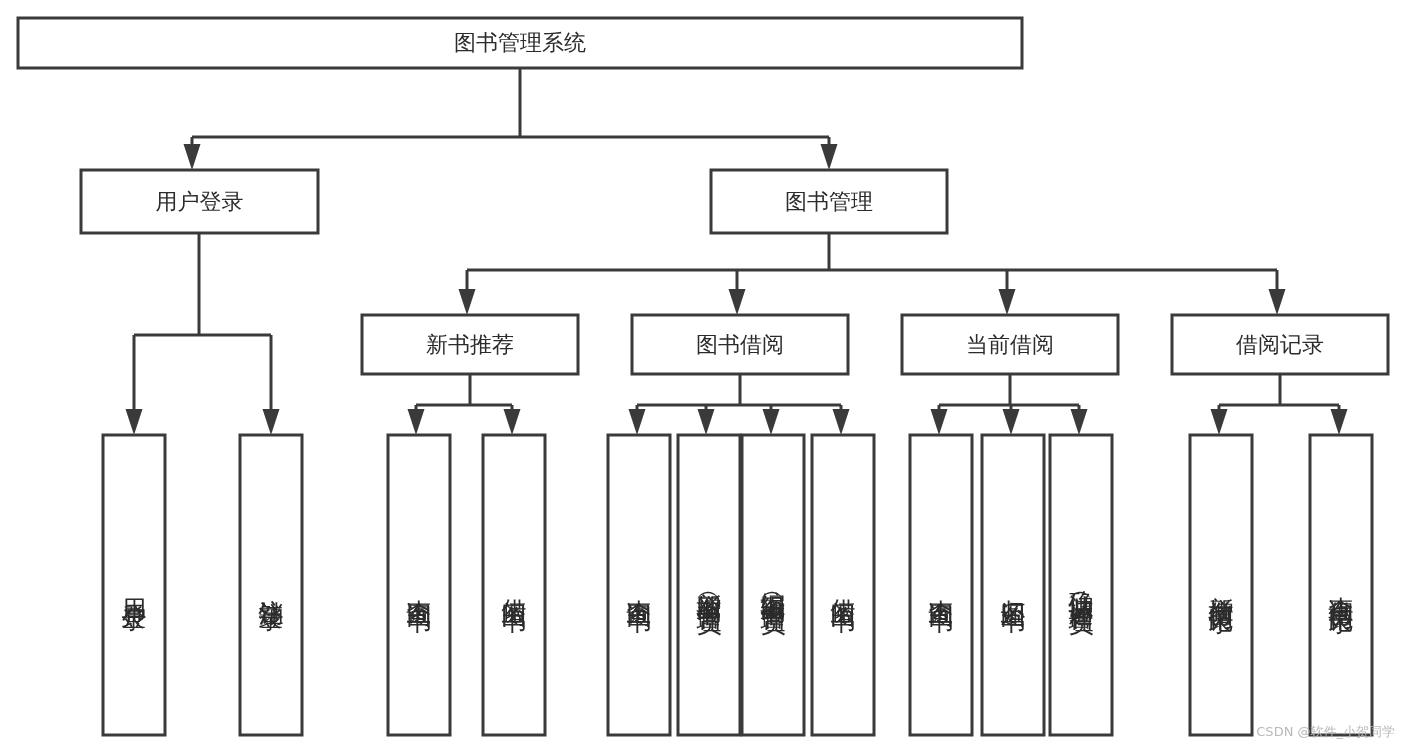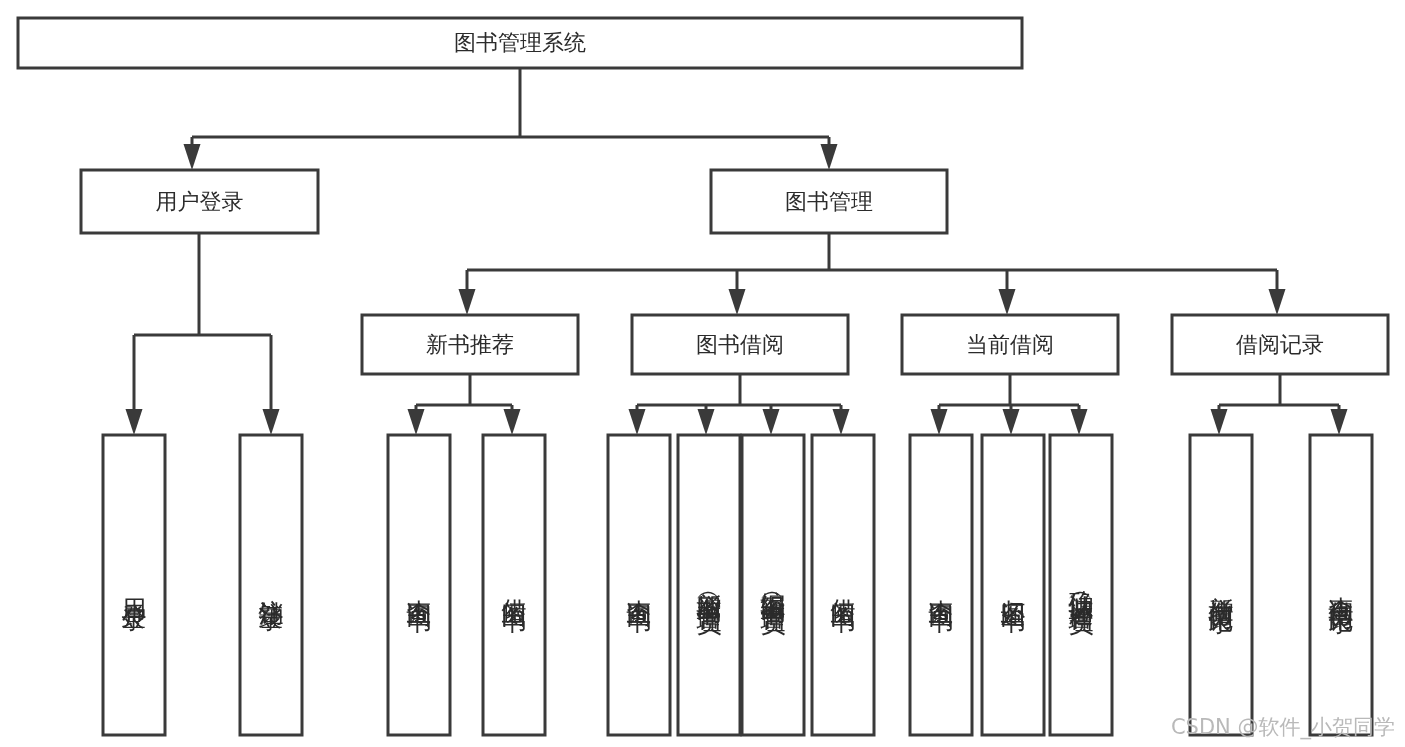--- a/index.html
+++ b/index.html
@@ -57,21 +57,21 @@
     text-orientation: upright;
     letter-spacing: 3px;
     dominant-baseline: central;
     text-anchor: middle;
   }
   .watermark-text {
     position: absolute;
     right: 10px;
     bottom: 6px;
     font-family: "DejaVu Sans", "Liberation Sans", sans-serif;
-    font-size: 21px;
+    font-size: 13px;
     color: #b9b9b9;
     white-space: nowrap;
     user-select: none;
     margin-top: 41px;
   }
 </style>
 </head>
 <body>
 
 <div id="diagram-root">

